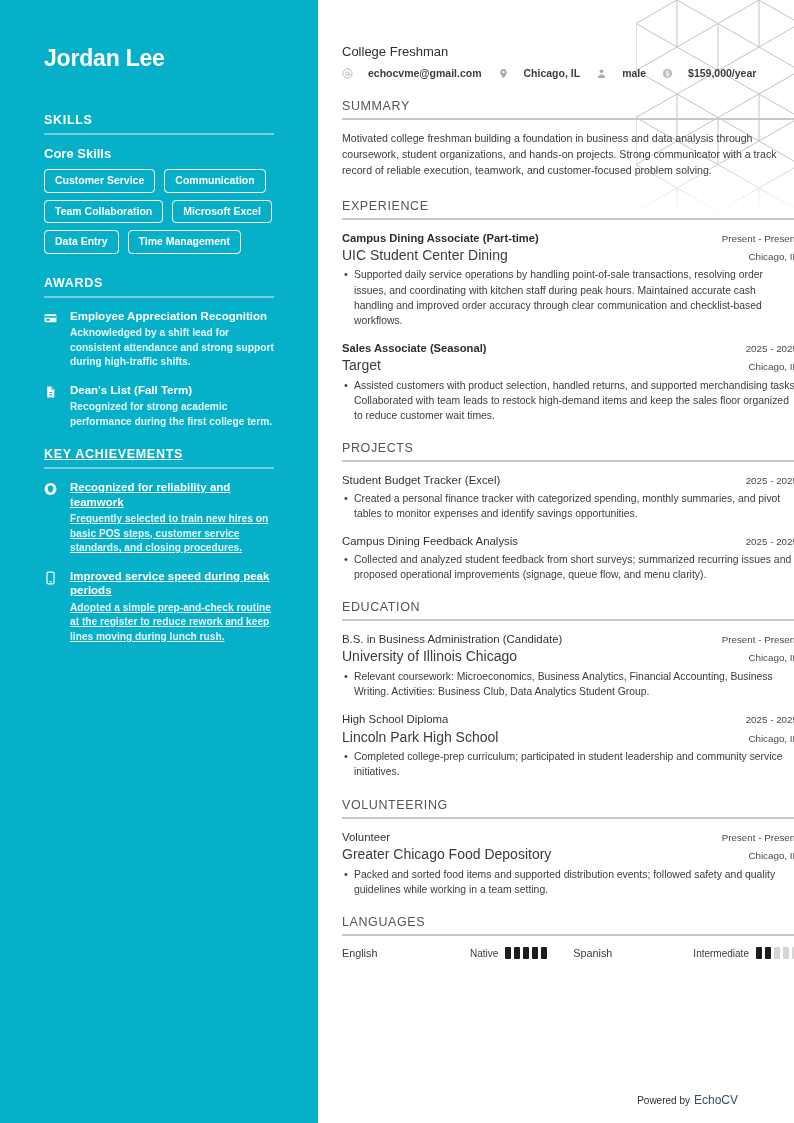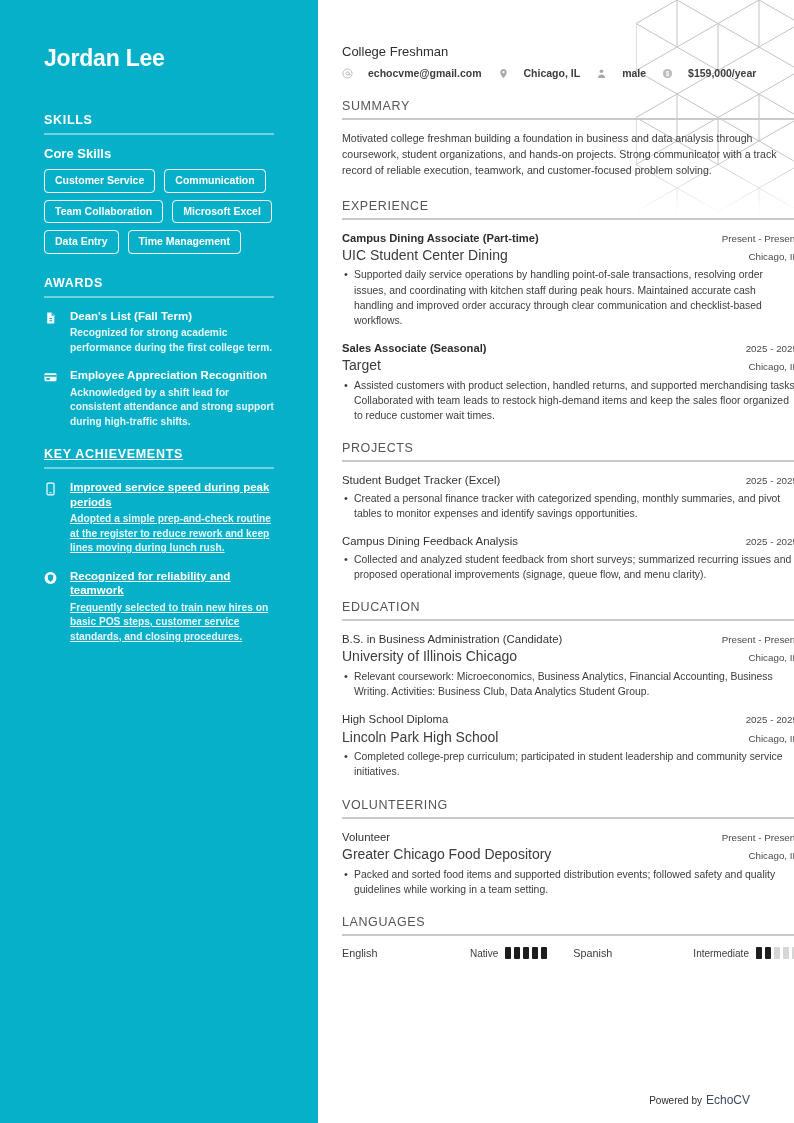--- a/index.html
+++ b/index.html
@@ -112,21 +112,21 @@
   #lang-row { display:flex; align-items:center; font-size:10.8px; color:#3c3c3c; }
   .lang-block { display:flex; align-items:center; }
   .lang-name { min-width:0; }
   .lang-level { font-size:10px; color:#3c3c3c; }
   .bars { display:flex; gap:3px; margin-left:7px; }
   .bar { width:6px; height:12px; border-radius:1px; background:#d6d6d6; }
   .bar.on { background:#1d1d1d; }
 
   
   #footer {
-    position:absolute; right:44px; bottom:16px;
+    position:absolute; right:56px; bottom:16px;
     font-size:10px; color:#2d2d2d; z-index:5;
     display:flex; align-items:baseline; gap:4px;
   }
   #footer .brand { font-size:12px; color:#3b4a63; }
 </style>
 </head>
 <body>
 
 <div id="resume">
 
@@ -148,74 +148,74 @@
             <div class="chip">Time Management</div>
           </div>
       </section>
 
       <section class="sb-section">
         <div class="sb-head">AWARDS</div>
         <div class="sb-rule"></div>
         <div id="awards-list">
             <div class="sb-item">
               <span class="sb-ico">
+                <svg viewBox="0 0 24 20" fill="#fff">
+                  <rect x="1" y="3" width="22" height="15" rx="2"></rect>
+                  <rect x="1" y="6.5" width="22" height="3" fill="#06b0c8"></rect>
+                  <rect x="4" y="12" width="7" height="3" rx="1" fill="#06b0c8"></rect>
+                </svg>
+              </span>
+              <div class="sb-body">
+                <div class="sb-item-title">Employee Appreciation Recognition</div>
+                <div class="sb-item-desc">Acknowledged by a shift lead for consistent attendance and strong support during high-traffic shifts.</div>
+              </div>
+            </div>
+            <div class="sb-item">
+              <span class="sb-ico">
                 <svg viewBox="0 0 24 24" fill="#fff">
                   <path d="M6 2h8l5 5v15H6z"></path>
                   <path d="M14 2v6h5" fill="#06b0c8"></path>
                   <rect x="10" y="12" width="5" height="2" fill="#06b0c8"></rect>
                   <rect x="10" y="16" width="5" height="2" fill="#06b0c8"></rect>
                 </svg>
               </span>
               <div class="sb-body">
                 <div class="sb-item-title">Dean's List (Fall Term)</div>
                 <div class="sb-item-desc">Recognized for strong academic performance during the first college term.</div>
               </div>
             </div>
-            <div class="sb-item">
-              <span class="sb-ico">
-                <svg viewBox="0 0 24 20" fill="#fff">
-                  <rect x="1" y="3" width="22" height="15" rx="2"></rect>
-                  <rect x="1" y="6.5" width="22" height="3" fill="#06b0c8"></rect>
-                  <rect x="4" y="12" width="7" height="3" rx="1" fill="#06b0c8"></rect>
-                </svg>
-              </span>
-              <div class="sb-body">
-                <div class="sb-item-title">Employee Appreciation Recognition</div>
-                <div class="sb-item-desc">Acknowledged by a shift lead for consistent attendance and strong support during high-traffic shifts.</div>
-              </div>
-            </div>
           </div>
       </section>
 
       <section class="sb-section gap-top">
         <div class="sb-head">KEY ACHIEVEMENTS</div>
         <div class="sb-rule"></div>
         <div id="achievements-list">
             <div class="sb-item">
               <span class="sb-ico">
+                <svg viewBox="0 0 24 24">
+                  <circle cx="12" cy="12" r="11" fill="#fff"></circle>
+                  <path d="M12 5l5 2.2v4.4c0 3.3-2.1 6-5 7.2-2.9-1.2-5-3.9-5-7.2V7.2z" fill="#06b0c8"></path>
+                </svg>
+              </span>
+              <div class="sb-body">
+                <div class="sb-item-title">Recognized for reliability and teamwork</div>
+                <div class="sb-item-desc">Frequently selected to train new hires on basic POS steps, customer service standards, and closing procedures.</div>
+              </div>
+            </div>
+            <div class="sb-item">
+              <span class="sb-ico">
                 <svg viewBox="0 0 16 24" fill="none" stroke="#fff" stroke-width="2">
                   <rect x="2" y="2" width="12" height="20" rx="2"></rect>
                   <line x1="6" y1="18.5" x2="10" y2="18.5" stroke-width="1.6"></line>
                 </svg>
               </span>
               <div class="sb-body">
                 <div class="sb-item-title">Improved service speed during peak periods</div>
                 <div class="sb-item-desc">Adopted a simple prep-and-check routine at the register to reduce rework and keep lines moving during lunch rush.</div>
-              </div>
-            </div>
-            <div class="sb-item">
-              <span class="sb-ico">
-                <svg viewBox="0 0 24 24">
-                  <circle cx="12" cy="12" r="11" fill="#fff"></circle>
-                  <path d="M12 5l5 2.2v4.4c0 3.3-2.1 6-5 7.2-2.9-1.2-5-3.9-5-7.2V7.2z" fill="#06b0c8"></path>
-                </svg>
-              </span>
-              <div class="sb-body">
-                <div class="sb-item-title">Recognized for reliability and teamwork</div>
-                <div class="sb-item-desc">Frequently selected to train new hires on basic POS steps, customer service standards, and closing procedures.</div>
               </div>
             </div>
           </div>
       </section>
 
     </div>
   </aside>
 
   <main id="main">
 

